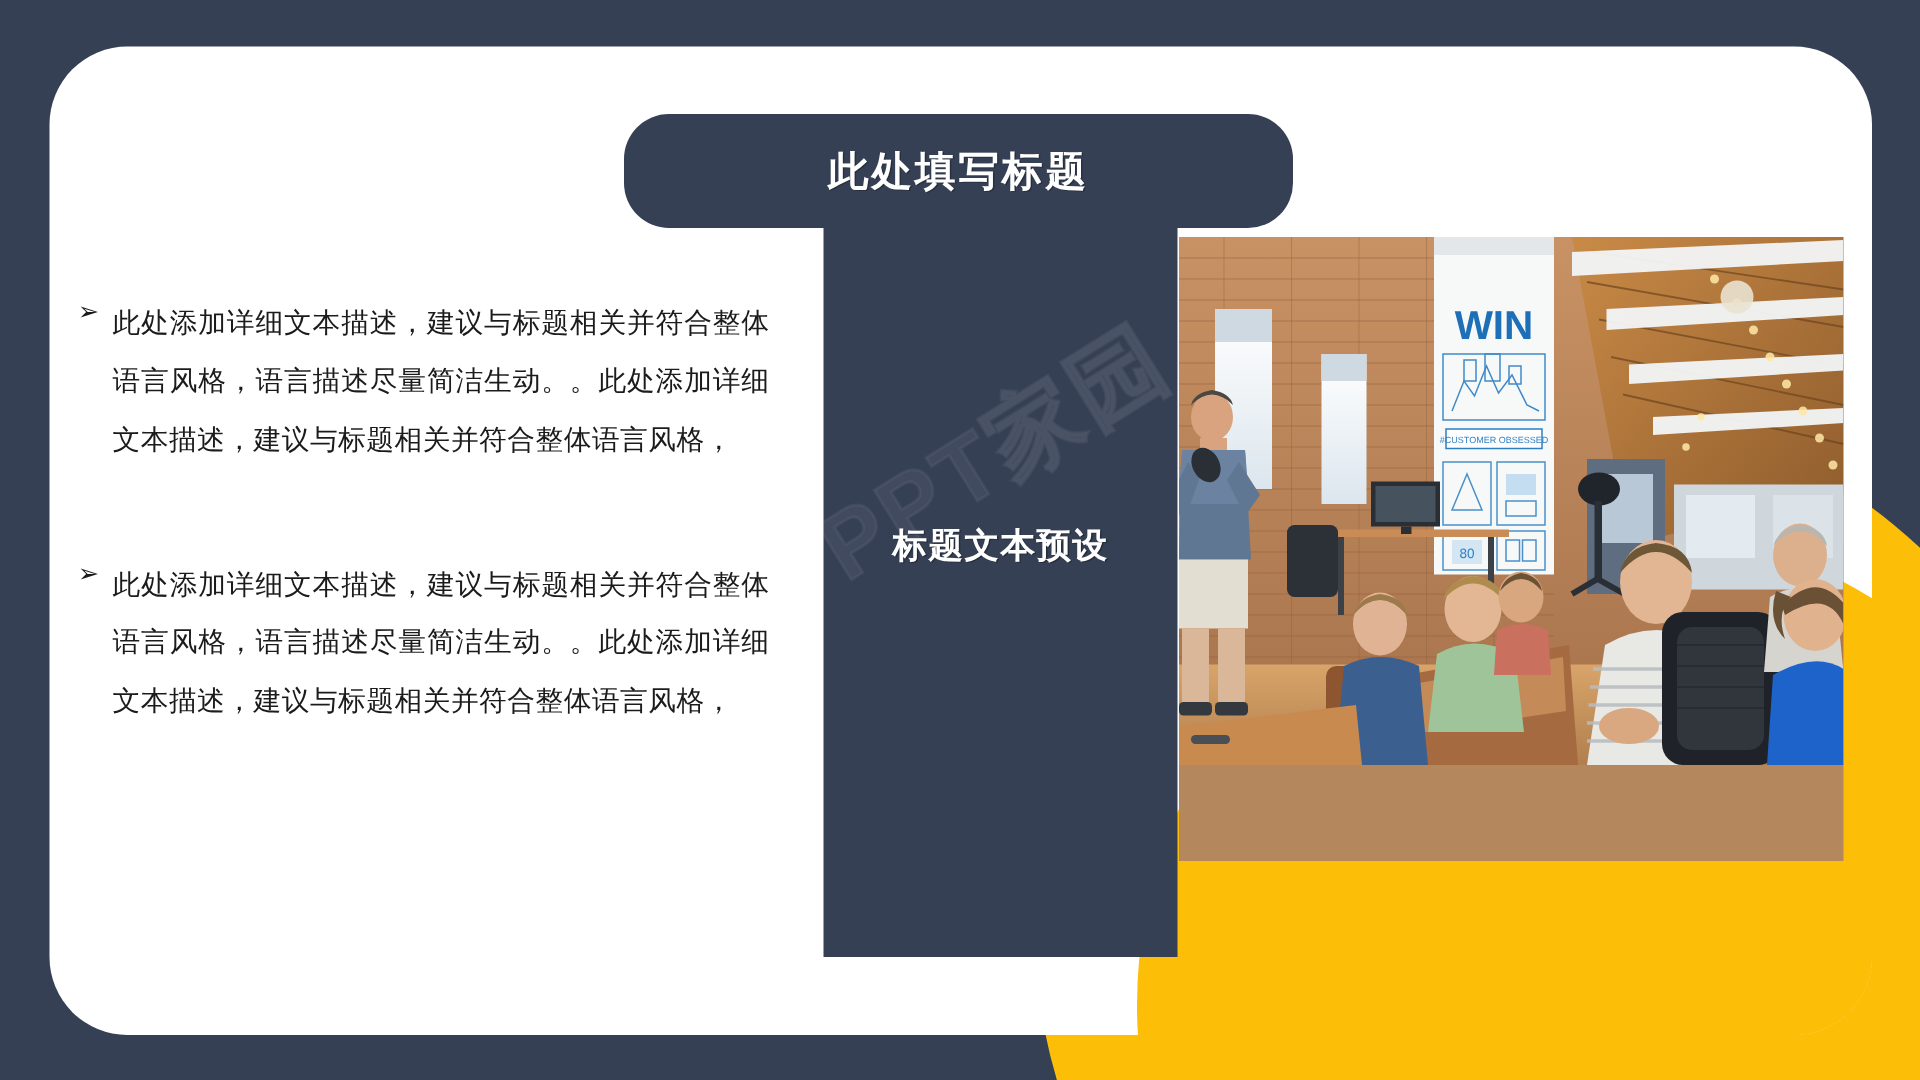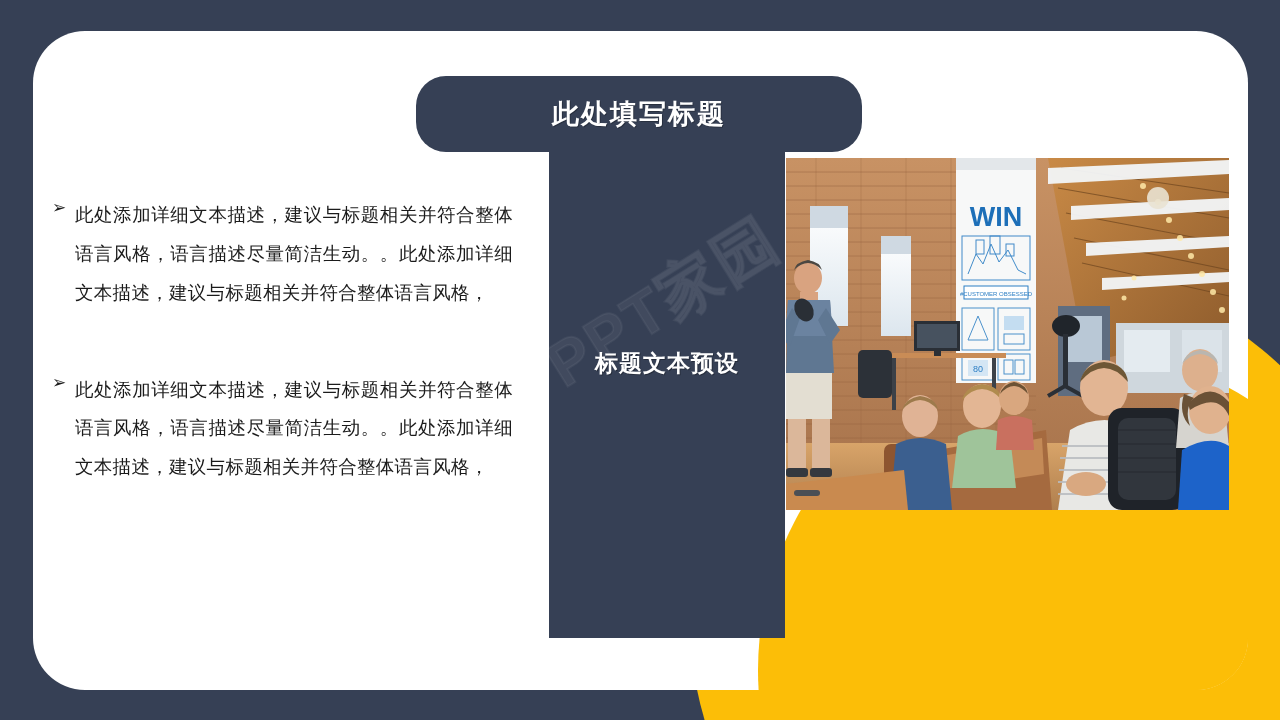--- a/index.html
+++ b/index.html
@@ -169,21 +169,21 @@
     text-shadow: 1px 1px 0 rgba(0,0,0,0.3);
     z-index: 2;
   }
 
   
   .photo {
     position: absolute;
     left: 753px;
     top: 127px;
     width: 443px;
-    height: 352px;
+    height: 416px;
     z-index: 5;
     overflow: hidden;
     background: #b4875c;
   }
   .photo svg { display: block; }
 </style>
 </head>
 <body>
 
 <div class="slide">

